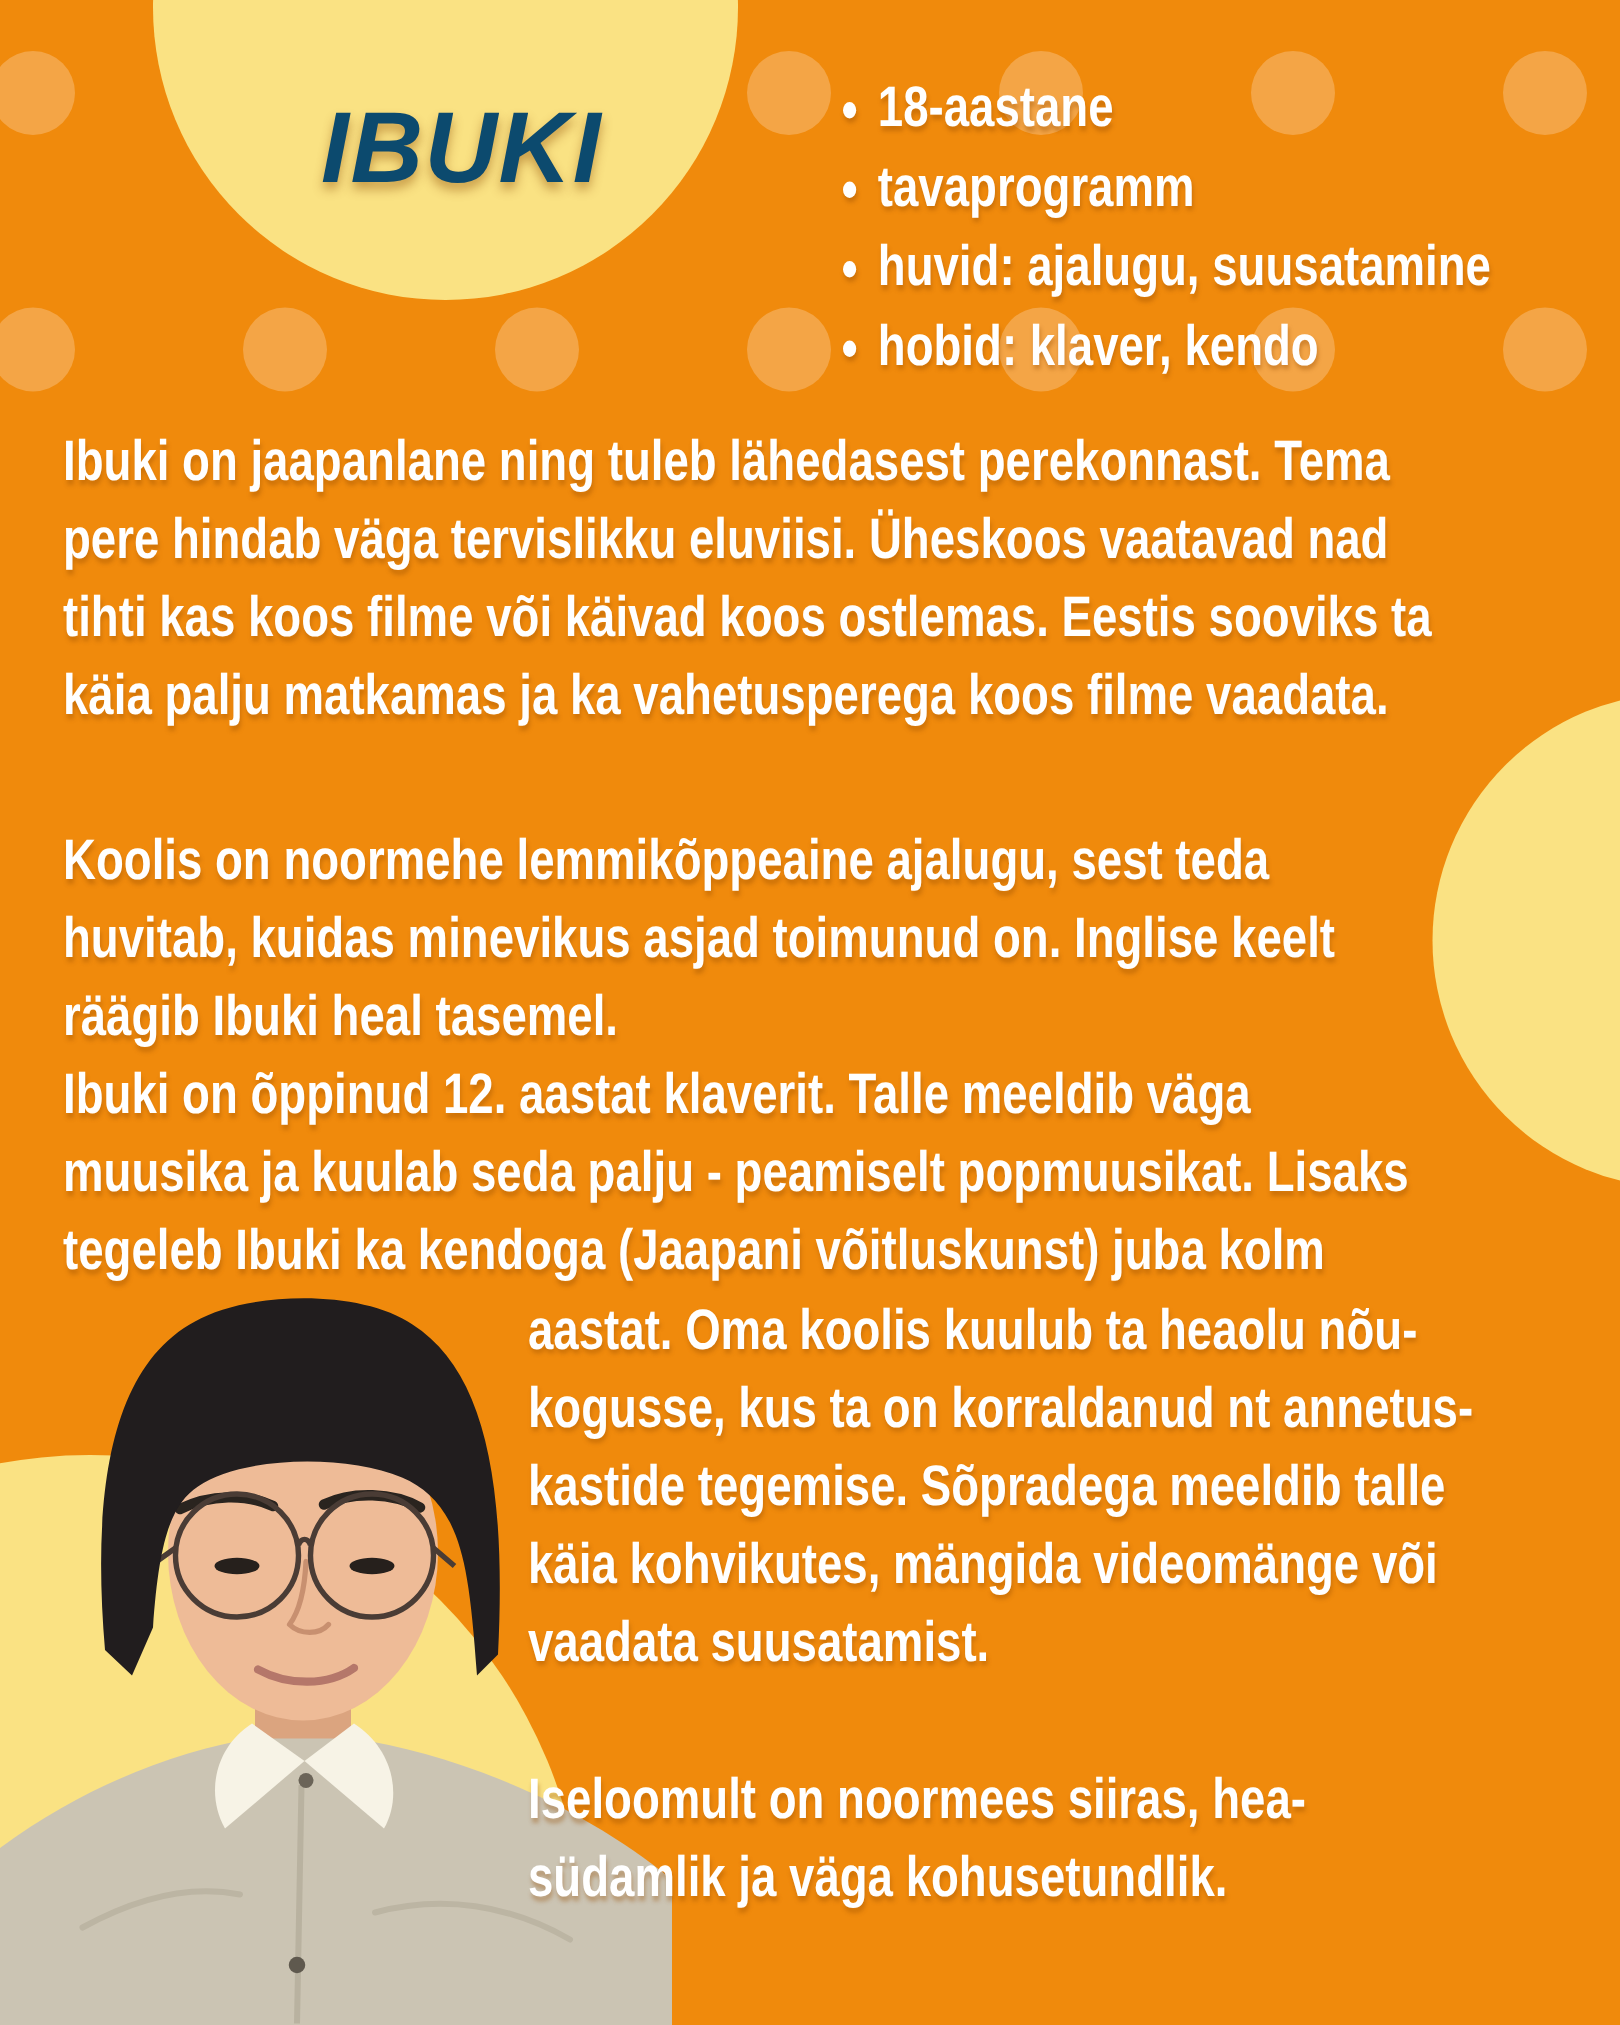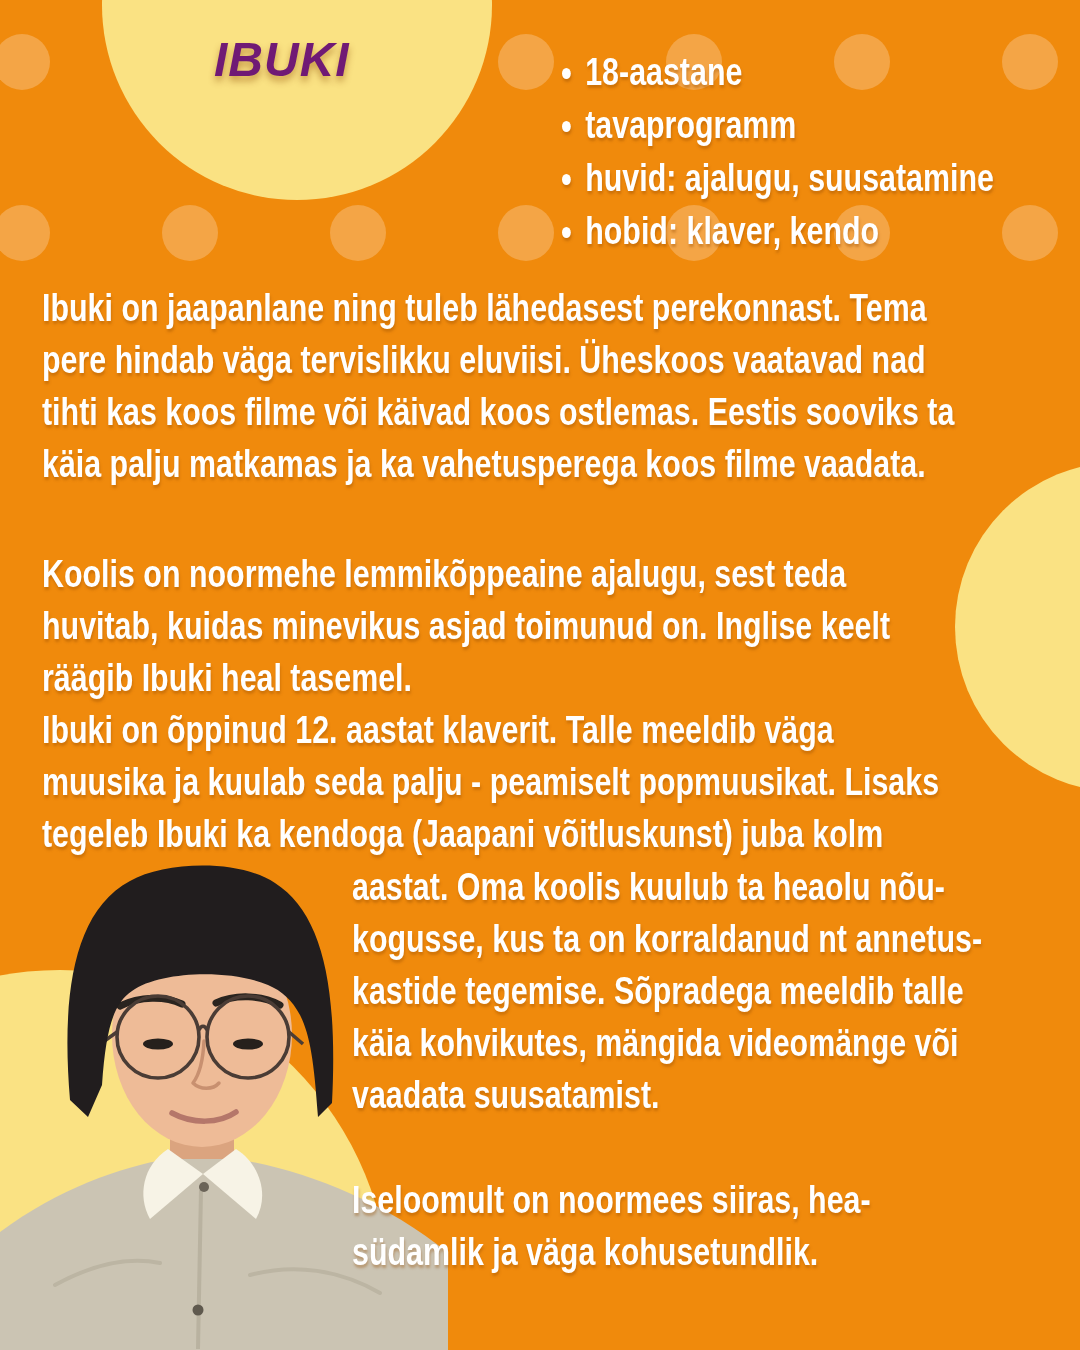--- a/index.html
+++ b/index.html
@@ -8,23 +8,23 @@
     background:var(--bg-orange,#F08A0C);
     font-family:"Liberation Sans","DejaVu Sans",sans-serif;
   }
   .dot-bg{position:absolute;width:56px;height:56px;border-radius:50%;
     background:var(--dot-orange,#F4A546);z-index:1;}
   .circle{position:absolute;border-radius:50%;background:var(--circle-yellow,#FAE283);z-index:2;}
   .circle-title{left:102px;top:-190px;width:390px;height:390px;}
   .circle-right{left:955px;top:462px;width:330px;height:330px;}
   .circle-bottom-left{left:-270px;top:970px;width:660px;height:660px;}
   .title{
-    position:absolute;left:214px;top:32px;margin:0;z-index:4;
-    font-size:48px;font-weight:bold;font-style:italic;letter-spacing:1px;
-    color:#701a75;text-shadow:0 5px 7px rgba(140,70,0,.45);
+    position:absolute;left:214px;top:60px;margin:0;z-index:4;
+    font-size:67px;font-weight:bold;font-style:italic;letter-spacing:1px;
+    color:#0c4a6e;text-shadow:0 5px 7px rgba(140,70,0,.45);
   }
   .facts{
     position:absolute;left:562px;top:46px;margin:0;padding:0;list-style:none;z-index:4;
     width:640px;transform:scaleX(.8);transform-origin:0 0;
   }
   .facts li{display:flex;align-items:center;height:53px;
     color:#fff;font-weight:bold;font-size:38px;
     text-shadow:1px 3px 3px rgba(150,75,0,.4);}
   .facts .dot{flex:0 0 auto;width:11px;height:11px;border-radius:50%;
     background:#fff;margin-right:18px;margin-top:2px;

